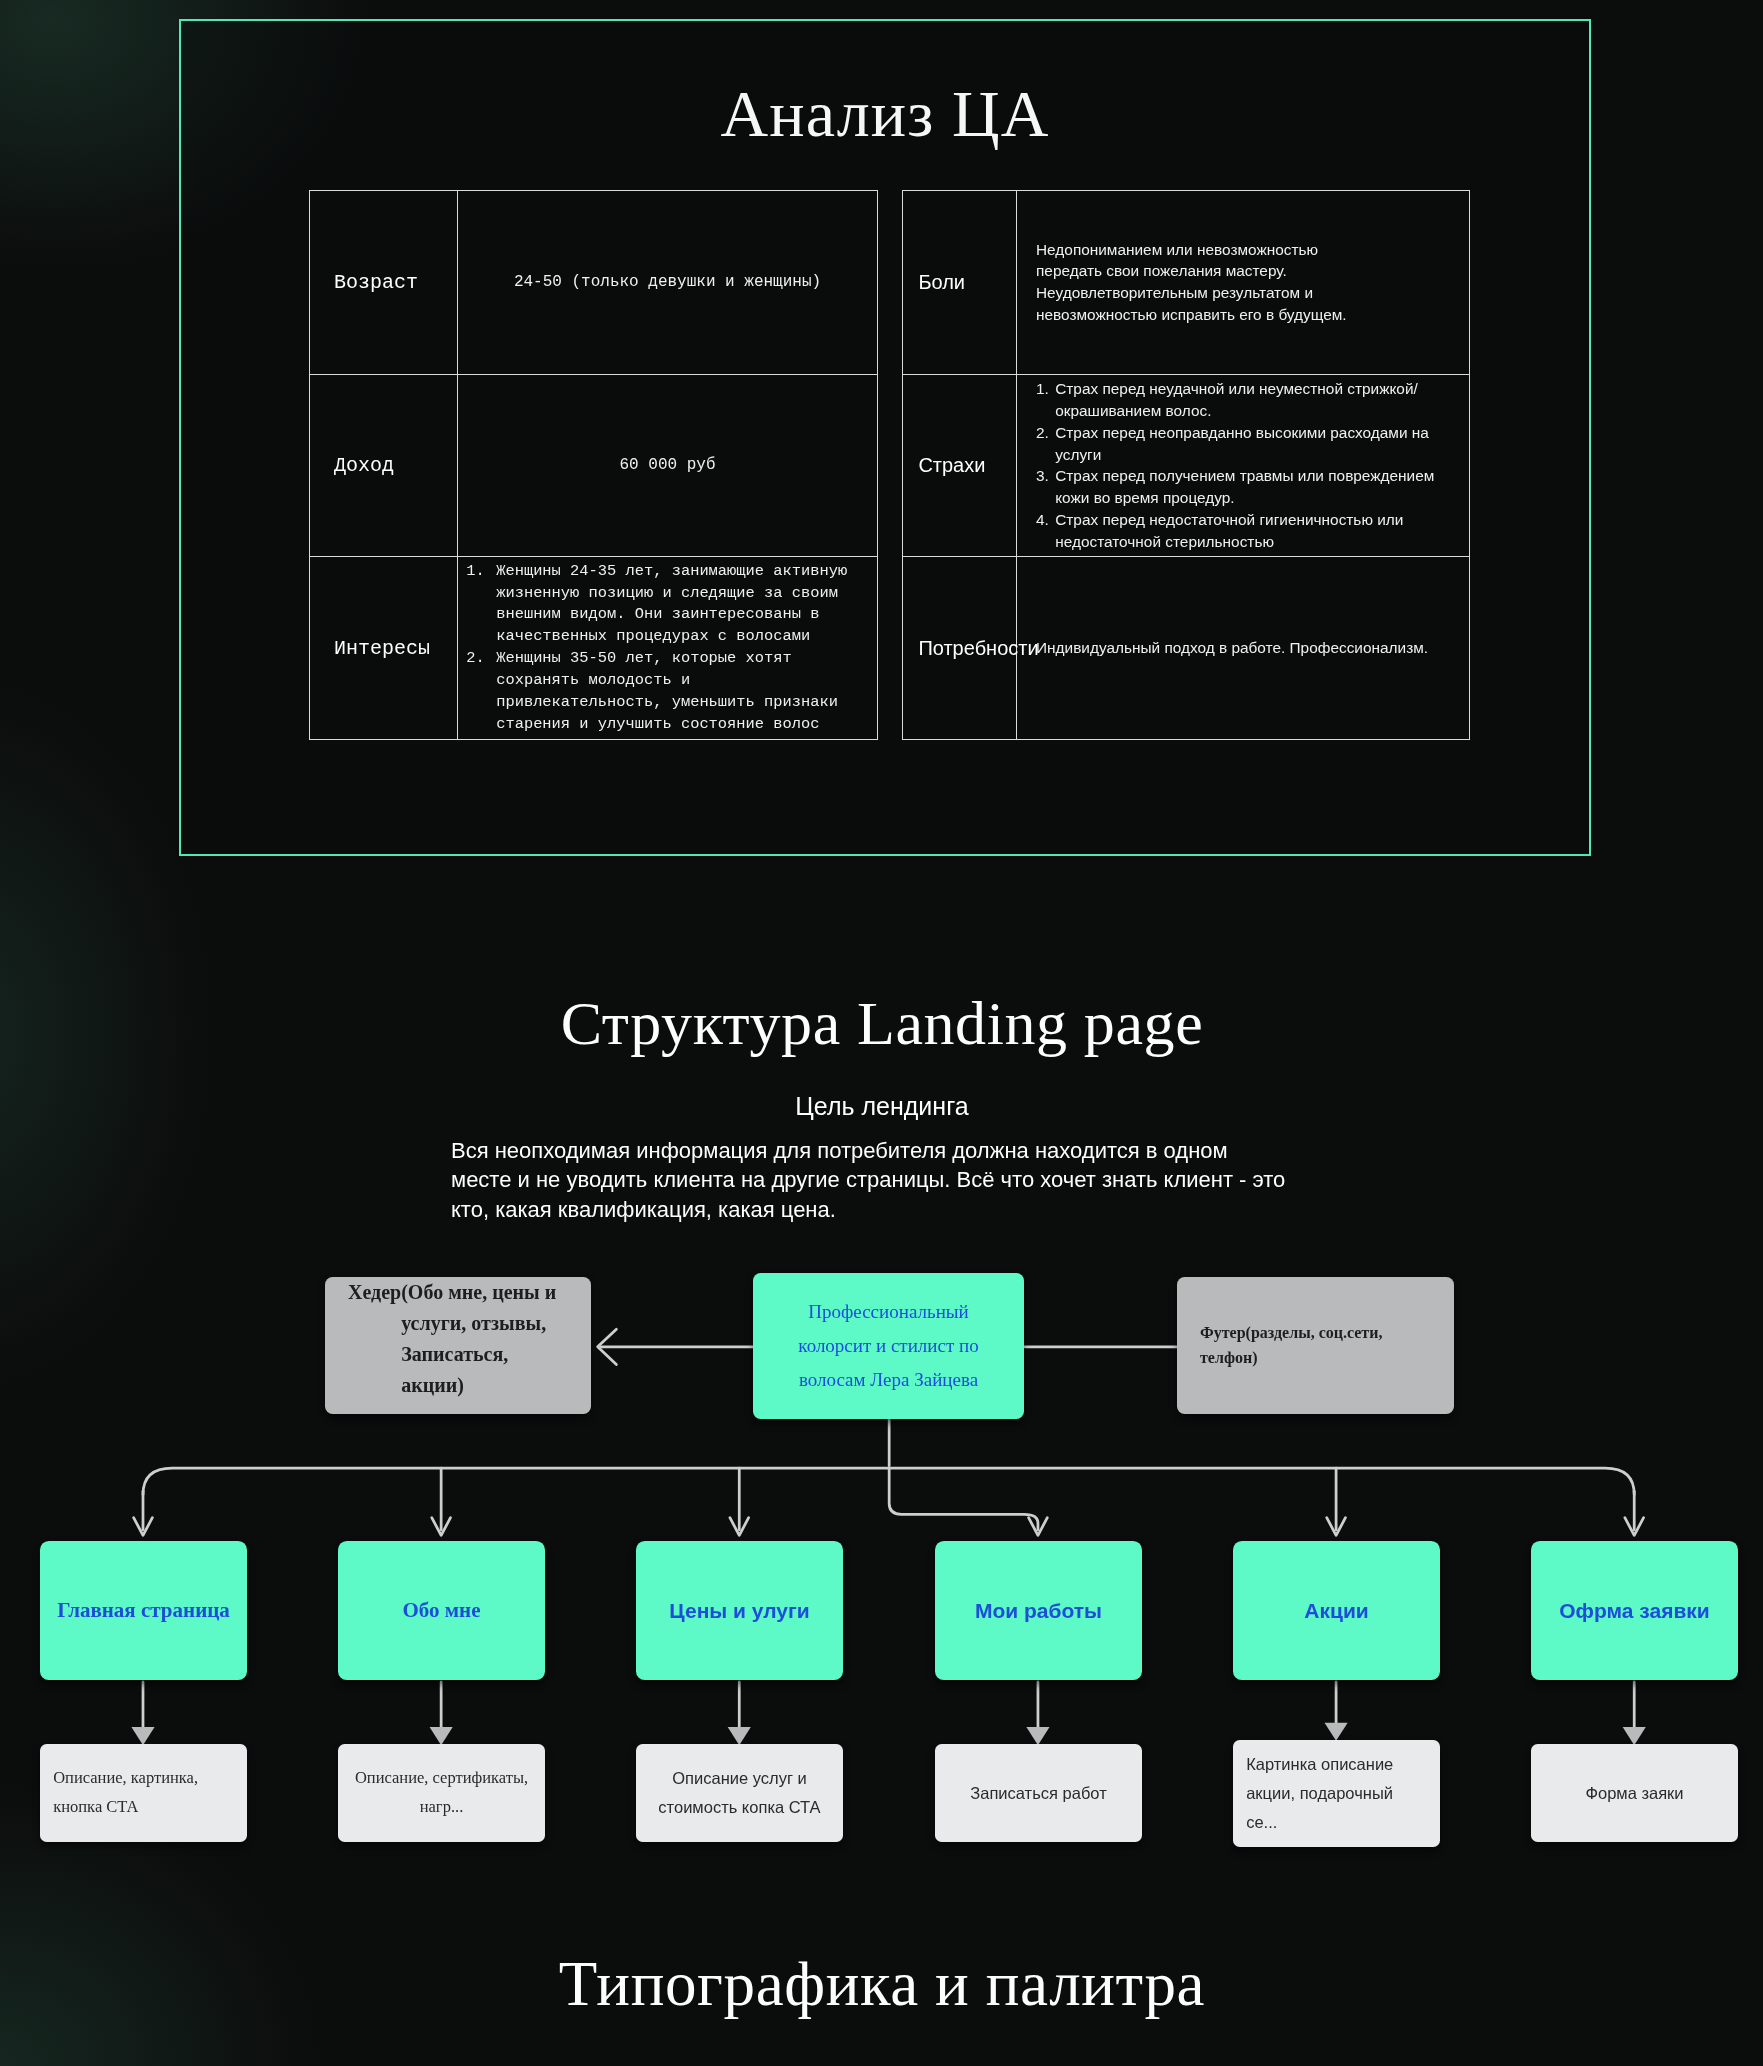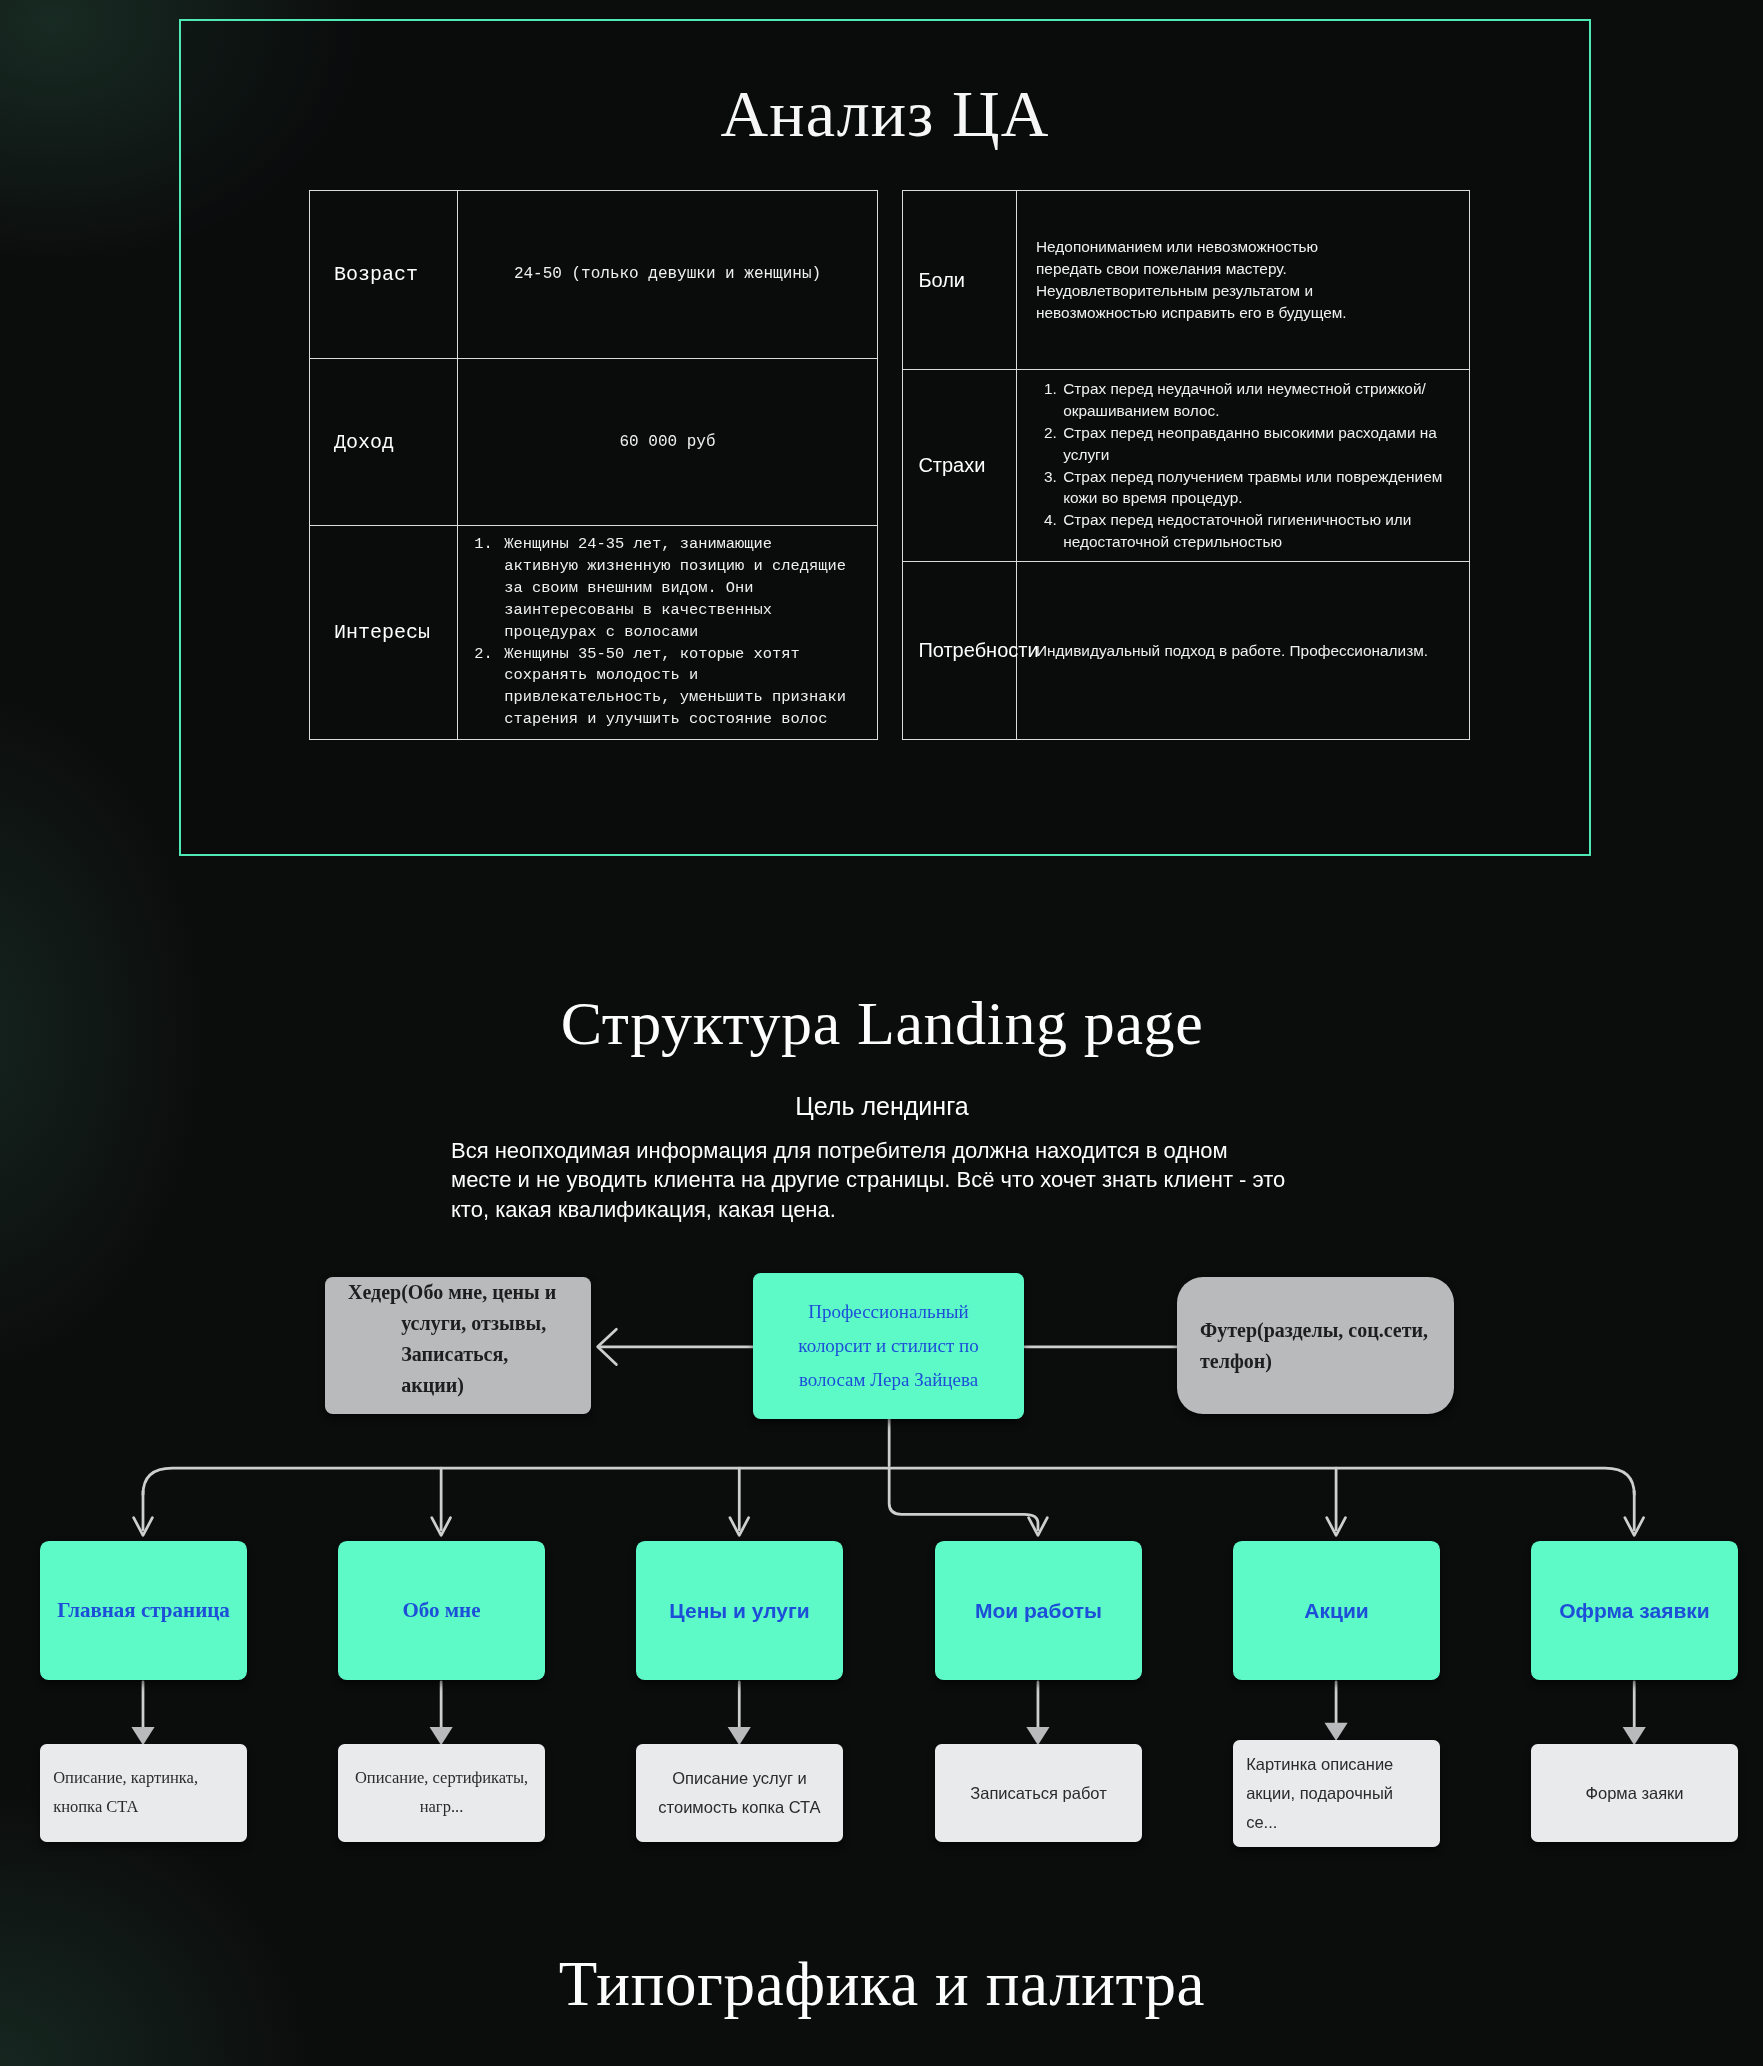--- a/index.html
+++ b/index.html
@@ -34,21 +34,21 @@
     border-top:1.1px solid rgba(238,238,238,0.92);
   }
   .aud-table .cell.r0{border-top:none;}
   .aud-table .label{
     border-right:1.1px solid rgba(238,238,238,0.92);
     padding-left:24px;font-size:20px;color:#ffffff;font-weight:400;
   }
   .aud-table .value{font-size:15.4px;color:#f0f0f0;line-height:1.42;}
   .value.center{justify-content:center;text-align:center;font-size:16px;}
   .value.leftpad{padding-left:19px;padding-right:115px;text-align:left;}
-  ol.cell-list{margin:8px;padding-left:36px;padding-right:14.3px;}
+  ol.cell-list{margin:0;padding-left:36px;padding-right:14.3px;}
   ol.cell-list li{padding-left:2.2px;margin:0;}
   #tableL{left:309px;top:190px;width:569px;height:550px;grid-template-columns:148px 1fr;font-family:Liberation Mono, monospace;}
   #tableR{left:902px;top:190px;width:568px;height:550px;grid-template-columns:114px 1fr;}
   #tableR .label{padding-left:15.4px;}
 
   
   .structure-title{
     left:0;right:0;top:988px;text-align:center;
     font-family:"Liberation Serif","DejaVu Serif",serif;
     font-size:62px;color:#fdfdfd;letter-spacing:0.6px;
@@ -68,21 +68,21 @@
   .teal{background:#5dfac8;color:#1d4ed8;}
   .light{background:#e9eaeb;color:#2a2b2b;border-radius:6.6px;}
   .box-header{left:325px;top:1277px;width:266px;height:137px;
     display:flex;flex-direction:row;justify-content:center;padding:0 23px;
     font-weight:700;font-size:20px;line-height:1.55;}
   .box-center{left:753px;top:1273px;width:271px;height:146px;
     display:flex;align-items:center;justify-content:center;text-align:center;
     padding:0 19px;font-size:19px;font-weight:500;line-height:1.8;}
   .box-footer{left:1177px;top:1277px;width:277px;height:137px;
     display:flex;flex-direction:column;justify-content:center;padding:0 23px;
-    font-weight:700;font-size:20px;line-height:1.55;border-radius:26px;}
+    font-weight:700;font-size:16px;line-height:1.55;}
   .l2box{top:1541px;width:207px;height:139px;
     display:flex;align-items:center;justify-content:center;text-align:center;
     font-weight:700;font-size:21px;border-radius:8.8px;padding:0 7.7px;box-sizing:border-box;}
   .l3box{top:1744px;width:207px;height:98px;
     display:flex;align-items:center;justify-content:center;text-align:center;
     font-size:16.5px;line-height:1.75;font-weight:400;padding:0 13.2px;box-sizing:border-box;}
   .l3box.alignleft{justify-content:flex-start;text-align:left;}
   .x1{left:40px;} .x2{left:338px;} .x3{left:636px;}
   .x4{left:935px;} .x5{left:1233px;} .x6{left:1531px;}
   #l3b5{top:1740px;height:107px;}

